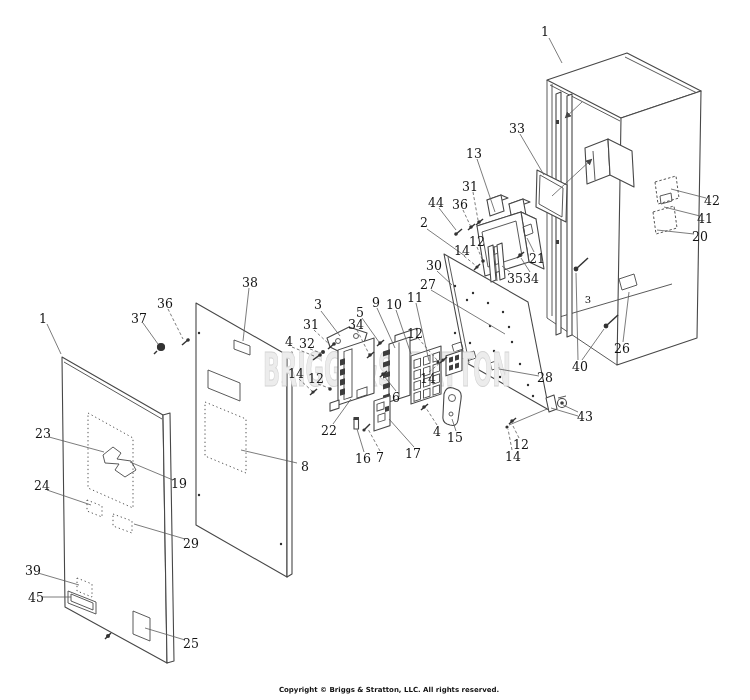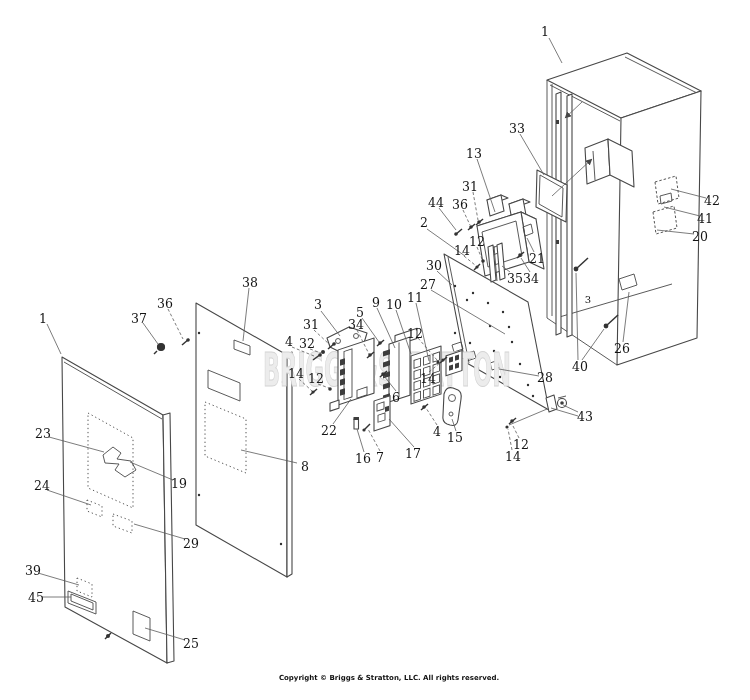--- a/index.html
+++ b/index.html
@@ -11,21 +11,21 @@
   .dotted{fill:none;stroke:#555;stroke-width:1;stroke-dasharray:1.3 2.8;}
   .dashrect{fill:none;stroke:#555;stroke-width:1;stroke-dasharray:2.5 2;}
   .leader{stroke:#5a5a5a;stroke-width:0.8;fill:none;}
   .dash{stroke-dasharray:3 2.2;}
   .callout{font-family:"DejaVu Serif","Liberation Serif",serif;font-size:12.5px;fill:#141414;text-anchor:middle;}
   .callout.small{font-size:10px;}
   .wm{font-family:"DejaVu Sans","Liberation Sans",sans-serif;font-weight:bold;fill:#ececec;stroke:#d4d4d4;stroke-width:1px;}
   .scr line{stroke:#333;stroke-width:1.5;}
   .scr circle{fill:#333;}
   .hole{fill:#2f2f2f;}
-  .footer{position:absolute;left:389px;bottom:18px;transform:translateX(-50%);
+  .footer{position:absolute;left:389px;bottom:6px;transform:translateX(-50%);
     font-family:"DejaVu Sans","Liberation Sans",sans-serif;font-size:7px;font-weight:bold;color:#111;white-space:nowrap;}
 </style>
 </head>
 <body>
 
 <div class="canvas">
 <svg width="750" height="700" viewBox="0 0 750 700">
   <defs>
     <marker id="arw" markerWidth="9" markerHeight="9" refX="7.5" refY="4" orient="auto">
       <path d="M0,0 L8,4 L0,8 Z" fill="#474747"></path>

